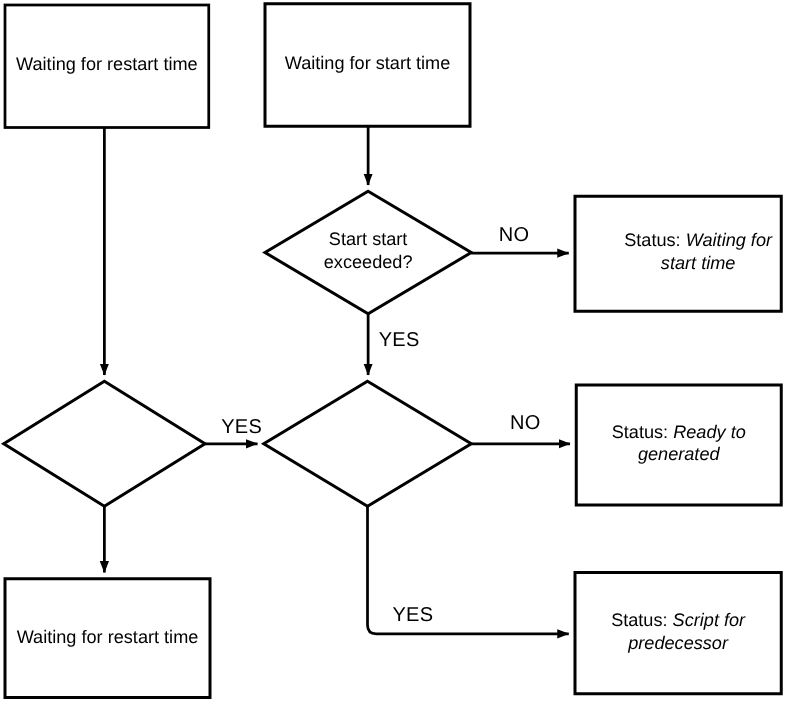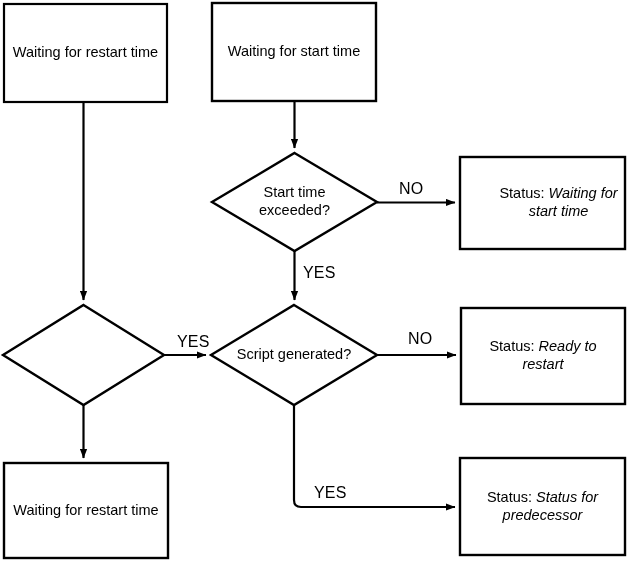--- a/index.html
+++ b/index.html
@@ -99,37 +99,36 @@
 
     <path d="M377,355 L456,355" fill="none" stroke="#000000" stroke-width="2.2" marker-end="url(#arrowhead)"></path>
 
     <path d="M294,405 L294,500 Q294,507 301,507 L455,507" fill="none" stroke="#000000" stroke-width="2.2" marker-end="url(#arrowhead)"></path>
   </svg>
 
   <div class="node-label box-label" style="left:12px; top:4px; width:147px; height:98px;">Waiting for restart time</div>
 
   <div class="node-label box-label" style="left:218px; top:3px; width:152px; height:98px;">Waiting for start time</div>
 
-  <div class="node-label diamond-label" style="left:242px; top:153px; width:105px; height:98px;">Start time exceeded?</div>
+  <div class="node-label diamond-label" style="left:242px; top:153px; width:105px; height:98px;">Start start exceeded?</div>
 
   <div class="node-label box-label" style="left:484px; top:157px; width:149px; height:92px;">
     <span><span class="status-prefix">Status: </span><span class="status-value">Waiting for start time</span></span>
   </div>
 
 
-  <div class="node-label diamond-label" style="left:222px; top:305px; width:144px; height:100px;">Script generated?</div>
 
   <div class="node-label box-label" style="left:469px; top:308px; width:148px; height:96px;">
-    <span><span class="status-prefix">Status: </span><span class="status-value">Ready to restart</span></span>
+    <span><span class="status-prefix">Status: </span><span class="status-value">Ready to generated</span></span>
   </div>
 
   <div class="node-label box-label" style="left:12px; top:463px; width:148px; height:95px;">Waiting for restart time</div>
 
   <div class="node-label box-label" style="left:468px; top:458px; width:149px; height:97px;">
-    <span><span class="status-prefix">Status: </span><span class="status-value">Status for predecessor</span></span>
+    <span><span class="status-prefix">Status: </span><span class="status-value">Script for predecessor</span></span>
   </div>
 
   <div class="edge-label" style="left:399px; top:180px;">NO</div>
 
   <div class="edge-label" style="left:303px; top:264px;">YES</div>
 
   <div class="edge-label" style="left:177px; top:333px;">YES</div>
 
   <div class="edge-label" style="left:408px; top:330px;">NO</div>
 

